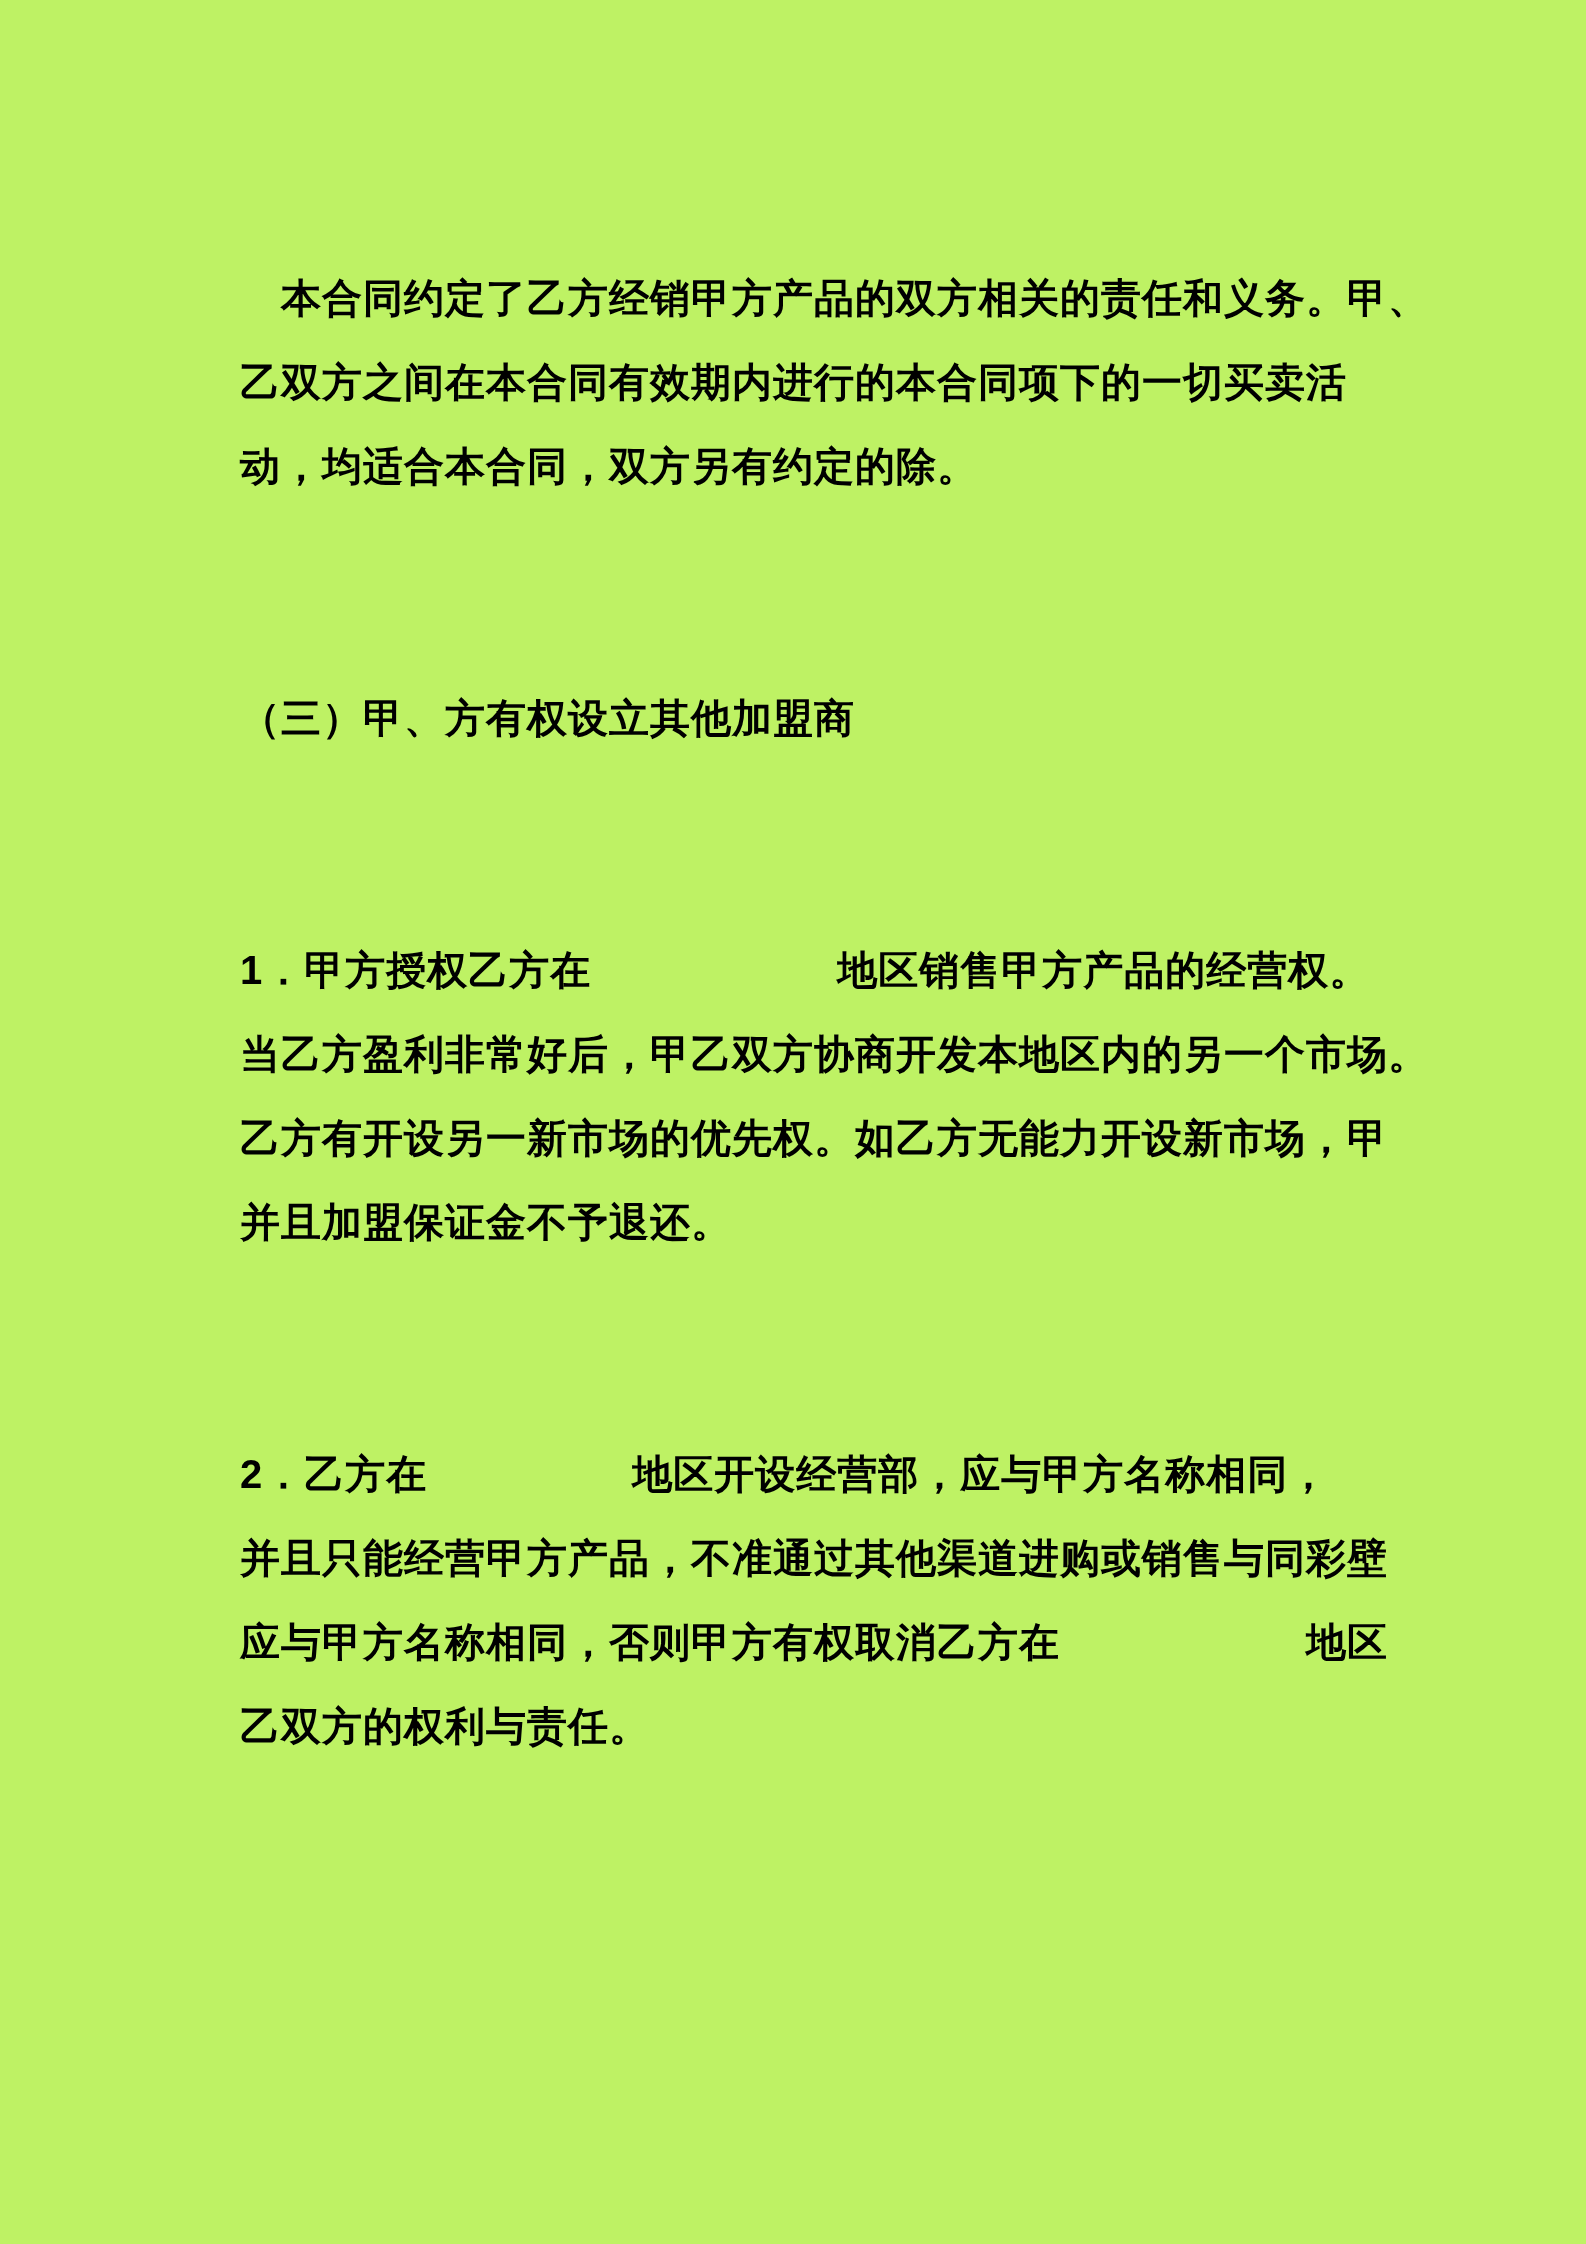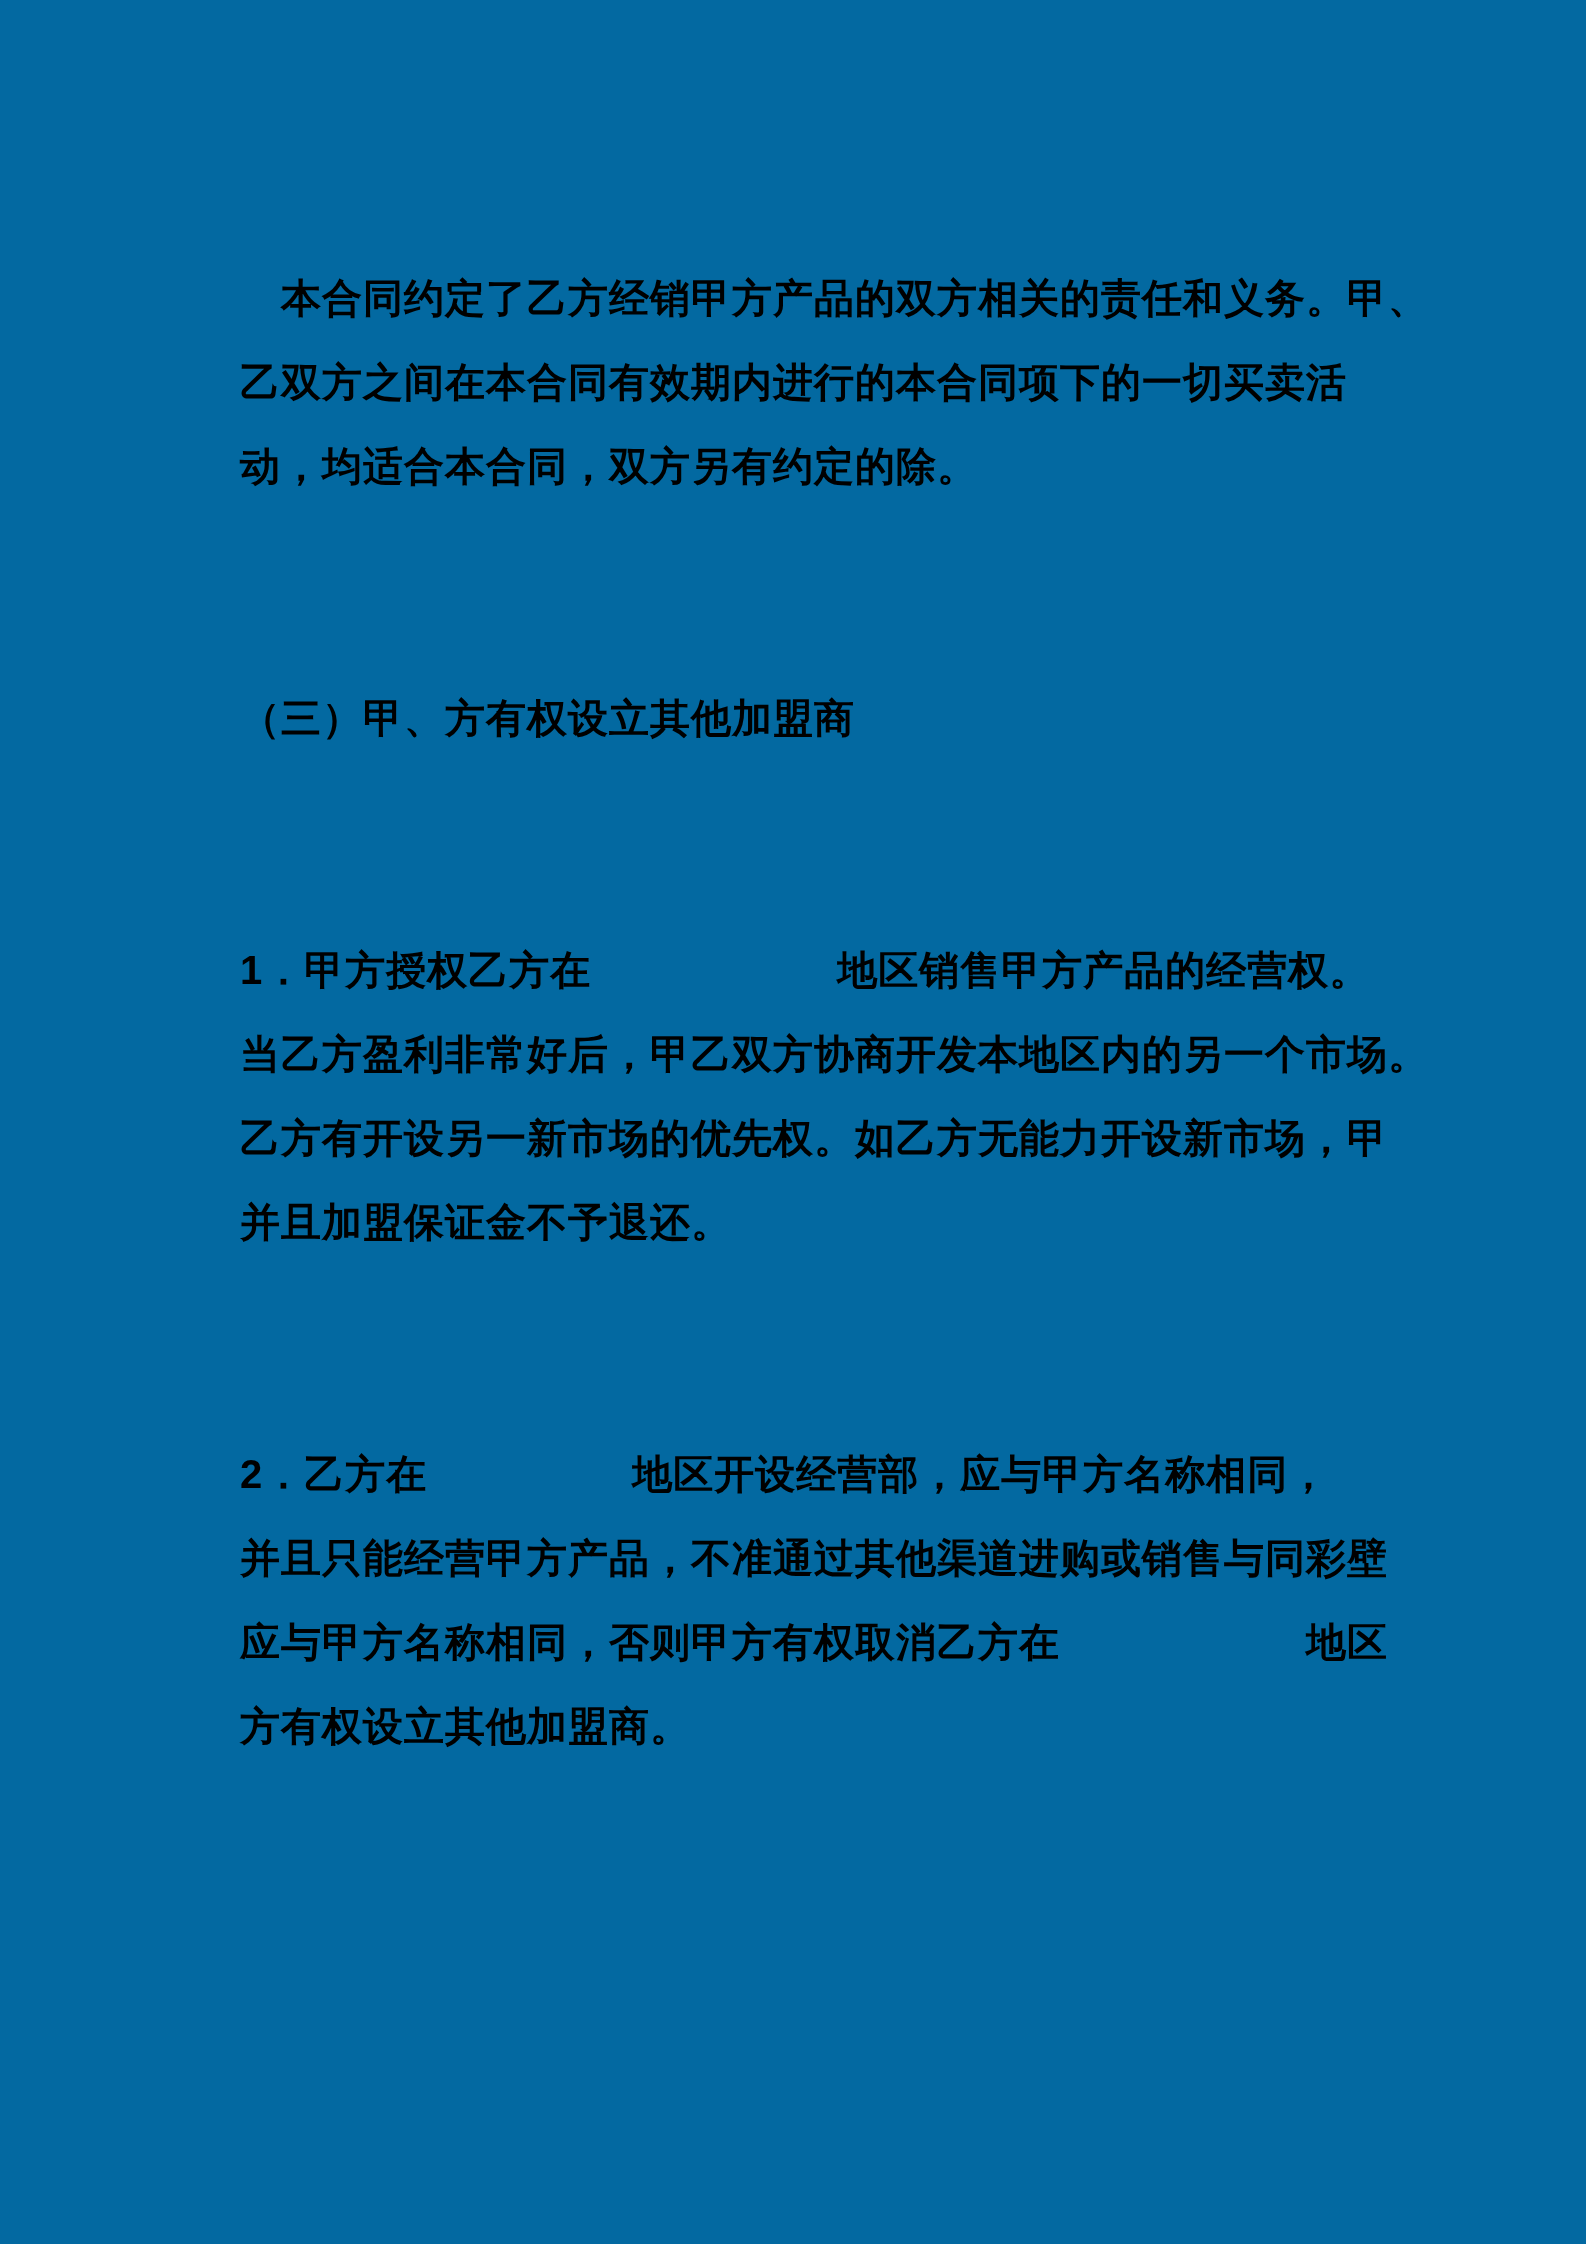--- a/index.html
+++ b/index.html
@@ -5,21 +5,21 @@
   html, body {
     margin: 0;
     padding: 0;
     background: #e8e8e8;
   }
   .page {
     position: relative;
     width: 1586px;
     height: 2244px;
     margin: 0 auto;
-    background: #0369a1;
+    background: #bef264;
     overflow: hidden;
     font-family: "Liberation Sans", sans-serif;
   }
   .content {
     position: absolute;
     left: 240px;
     top: 256px;
     width: 1180px;
     color: #000000;
   }
@@ -57,16 +57,16 @@
     <div class="para">
         <div class="line">1．甲方授权乙方在　　　　　　地区销售甲方产品的经营权。</div>
         <div class="line">当乙方盈利非常好后，甲乙双方协商开发本地区内的另一个市场。</div>
         <div class="line">乙方有开设另一新市场的优先权。如乙方无能力开设新市场，甲</div>
         <div class="line">并且加盟保证金不予退还。</div>
       </div>
     <div class="para">
         <div class="line">2．乙方在　　　　　地区开设经营部，应与甲方名称相同，</div>
         <div class="line">并且只能经营甲方产品，不准通过其他渠道进购或销售与同彩壁</div>
         <div class="line">应与甲方名称相同，否则甲方有权取消乙方在　　　　　　地区</div>
-        <div class="line">方有权设立其他加盟商。</div>
+        <div class="line">乙双方的权利与责任。</div>
       </div>
   </div>
 </div>
 
 </body></html>

